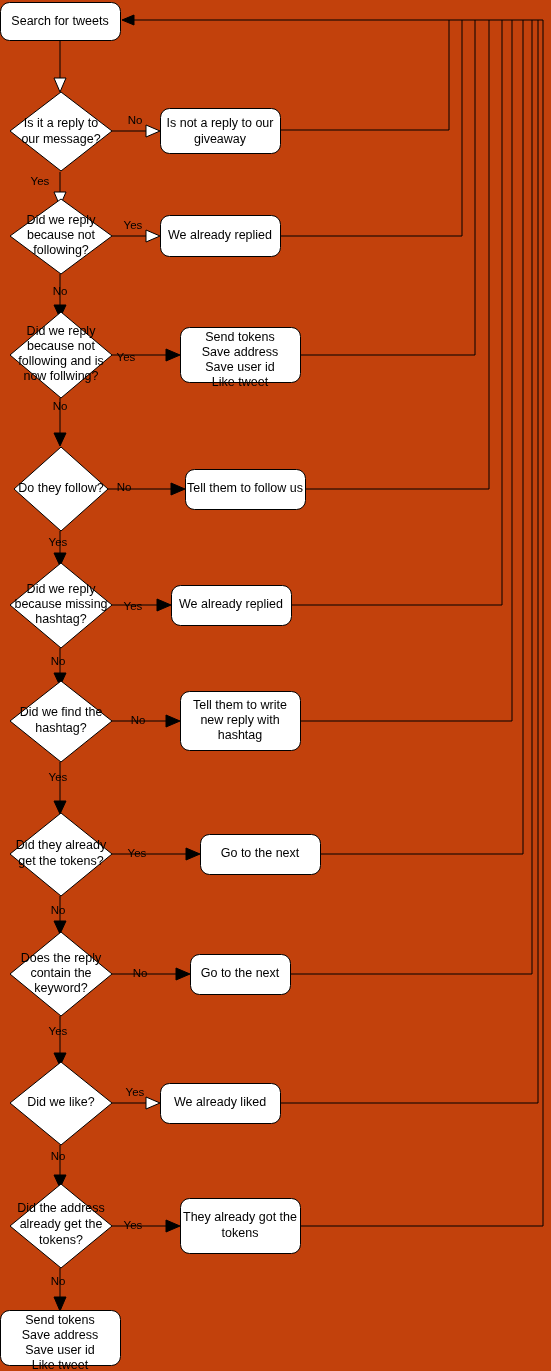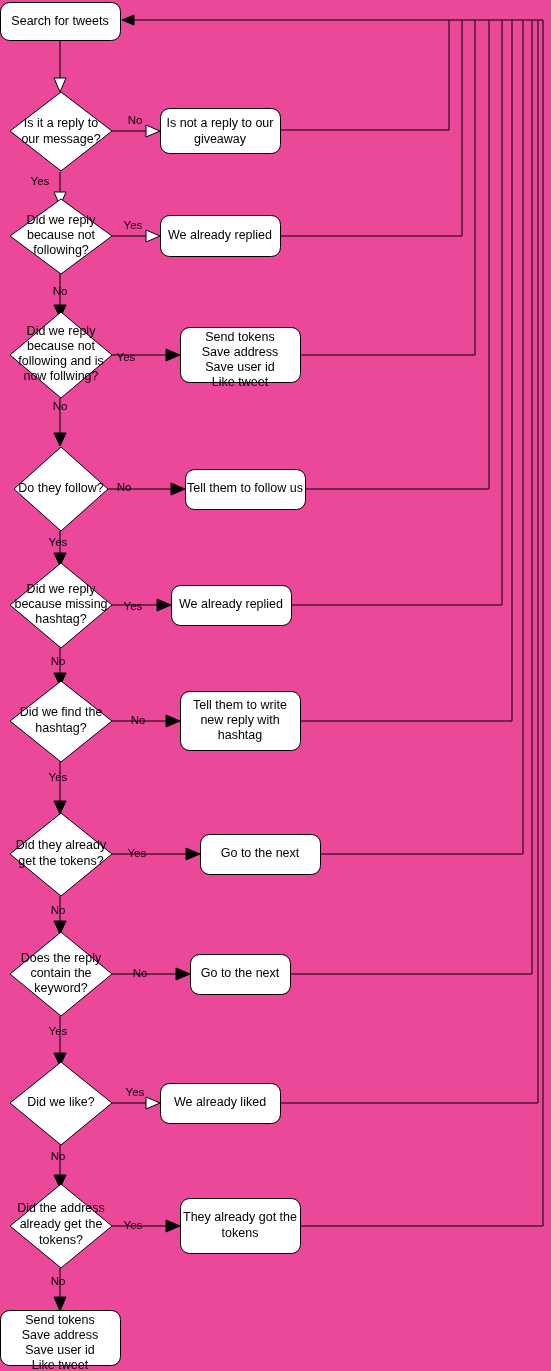--- a/index.html
+++ b/index.html
@@ -4,21 +4,21 @@
 <style>
   html, body {
     margin: 0;
     padding: 0;
     background: #ffffff;
   }
   #canvas {
     position: relative;
     width: 551px;
     height: 1371px;
-    background: #ec4899;
+    background: #c2410c;
     font-family: "Liberation Sans", sans-serif;
     overflow: hidden;
   }
   svg.flow {
     position: absolute;
     left: 0;
     top: 0;
     width: 551px;
     height: 1371px;
   }

